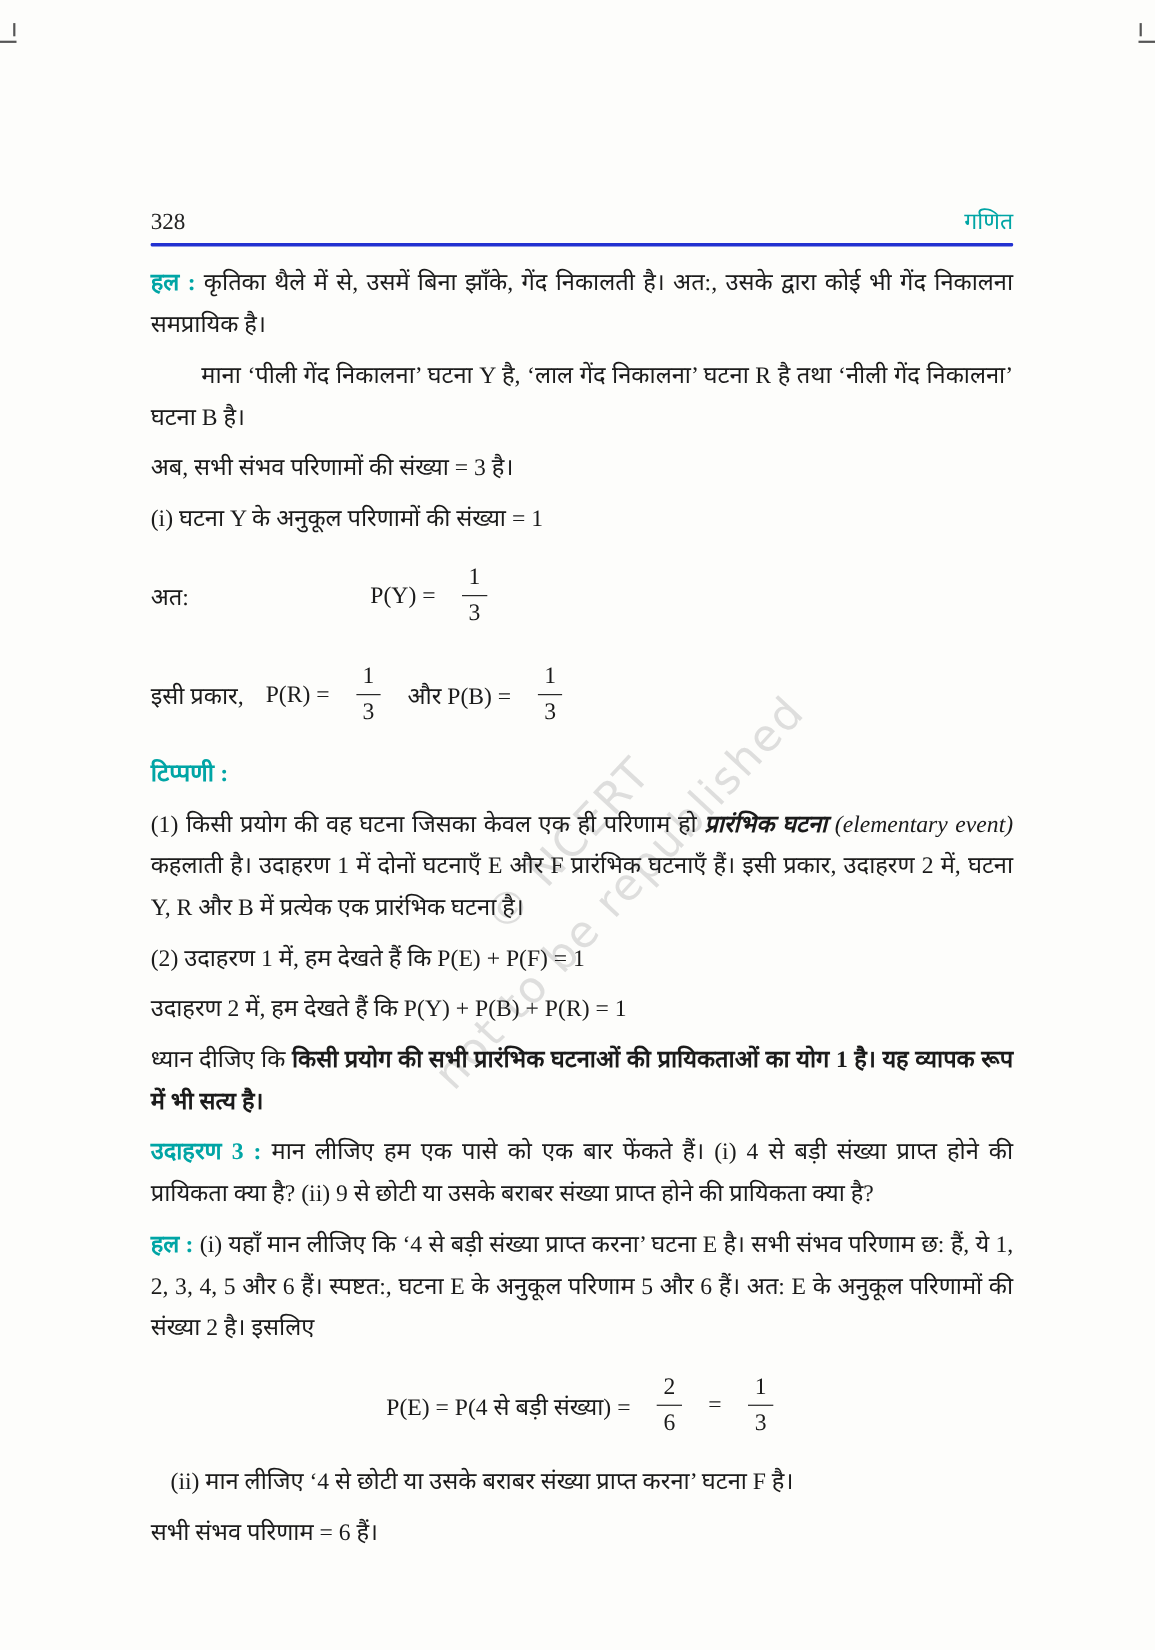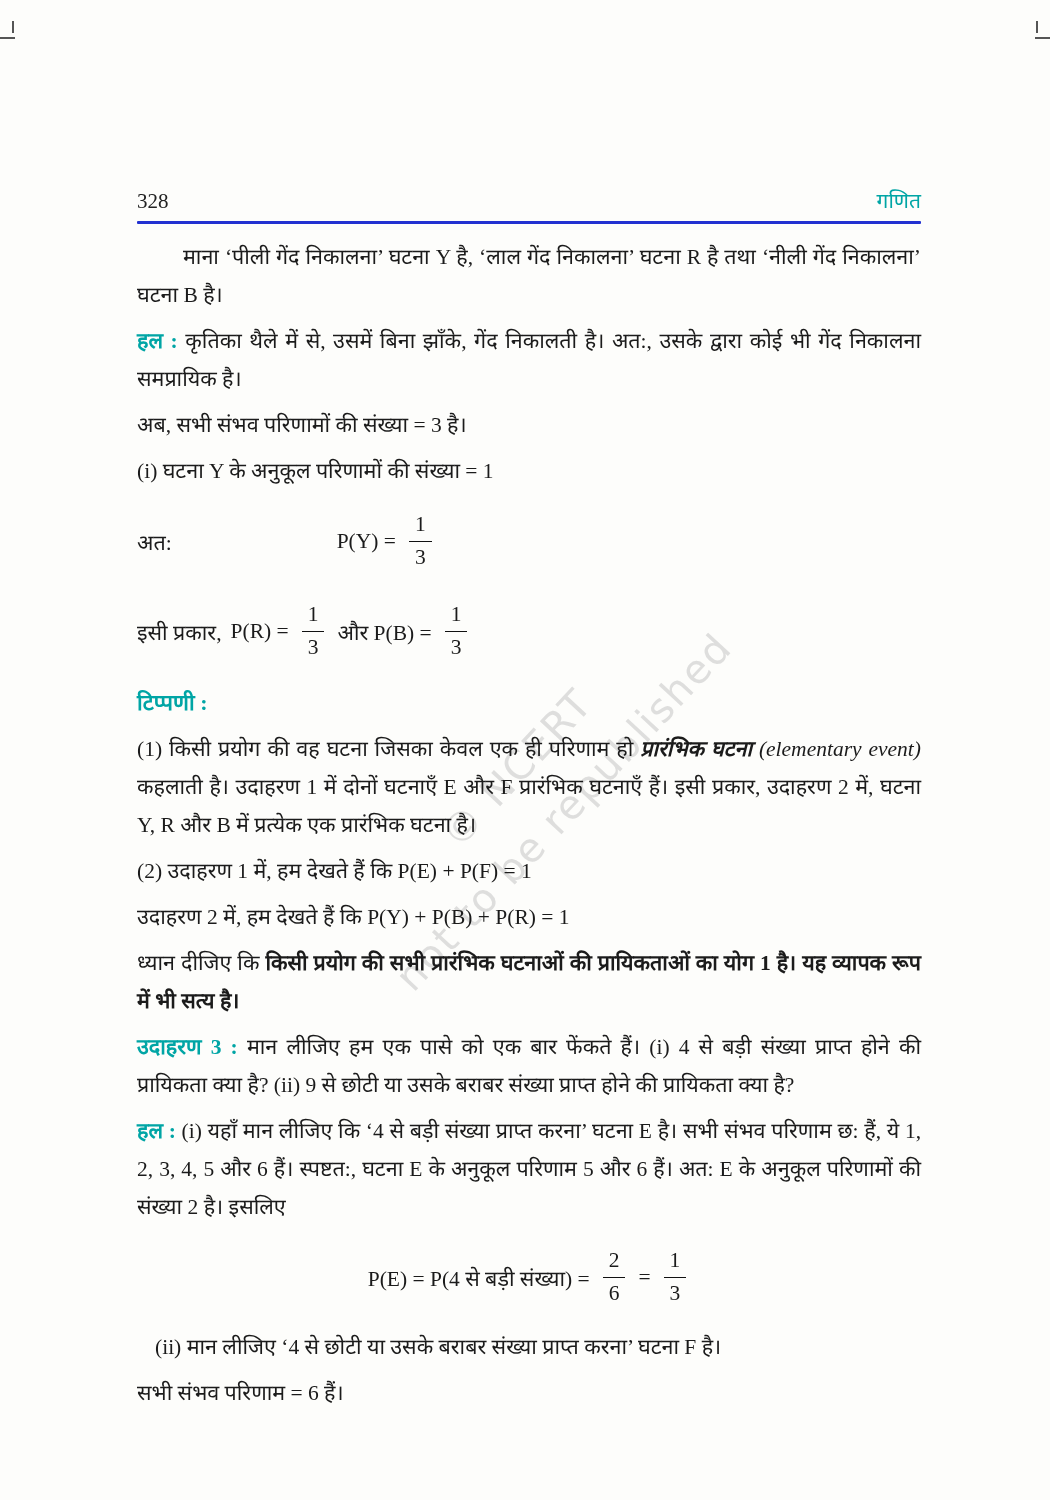--- a/index.html
+++ b/index.html
@@ -57,21 +57,21 @@
   .italic{font-style:italic;}
   .note-label{margin-top:14px;margin-bottom:4px;font-size:22px;}
 
   .eq-row{
     display:flex;align-items:center;
     font-size:21.5px;
     margin:12px 0;
     min-height:78px;
     text-align:right;
   }
-  .eq-group{display:inline-flex;align-items:center;gap:9px;}
+  .eq-group{display:inline-flex;align-items:center;gap:20px;}
   .offset-py{margin-left:165px;}
   .eq-center{justify-content:center;}
   .frac{
     display:inline-flex;flex-direction:column;align-items:center;
     line-height:1.35;margin:0 4px;
   }
   .frac .num{border-bottom:1.6px solid #111;padding:0 6px 1px;}
   .frac .den{padding-top:1px;}
 
   .footer{
@@ -95,26 +95,26 @@
   </div>
 
   <div class="content">
 
     <div class="header">
       <span class="page-num">328</span>
       <span class="subject">गणित</span>
     </div>
     <div class="rule"></div>
 
-    <p class="para indent">माना ‘पीली गेंद निकालना’ घटना Y है, ‘लाल गेंद निकालना’ घटना R है तथा ‘नीली गेंद निकालना’ घटना B है।</p>
-
     <p class="para">
       <span class="lead">हल :</span>
       <span>कृतिका थैले में से, उसमें बिना झाँके, गेंद निकालती है। अत:, उसके द्वारा कोई भी गेंद निकालना समप्रायिक है।</span>
     </p>
+
+    <p class="para indent">माना ‘पीली गेंद निकालना’ घटना Y है, ‘लाल गेंद निकालना’ घटना R है तथा ‘नीली गेंद निकालना’ घटना B है।</p>
 
     <p class="para">अब, सभी संभव परिणामों की संख्या = 3 है।</p>
 
     <p class="para">(i) घटना Y के अनुकूल परिणामों की संख्या = 1</p>
 
     <div class="eq-row">
       <span>अत:</span>
       <span class="eq-group offset-py">
         <span>P(Y) =</span>
         <span class="frac">

